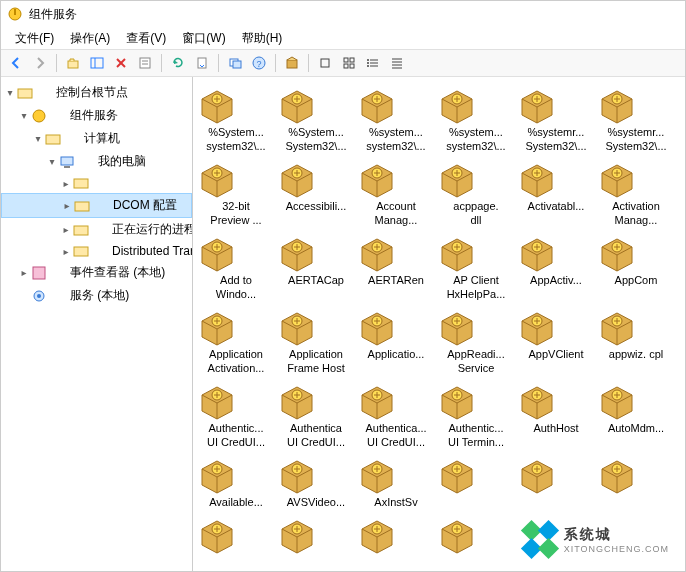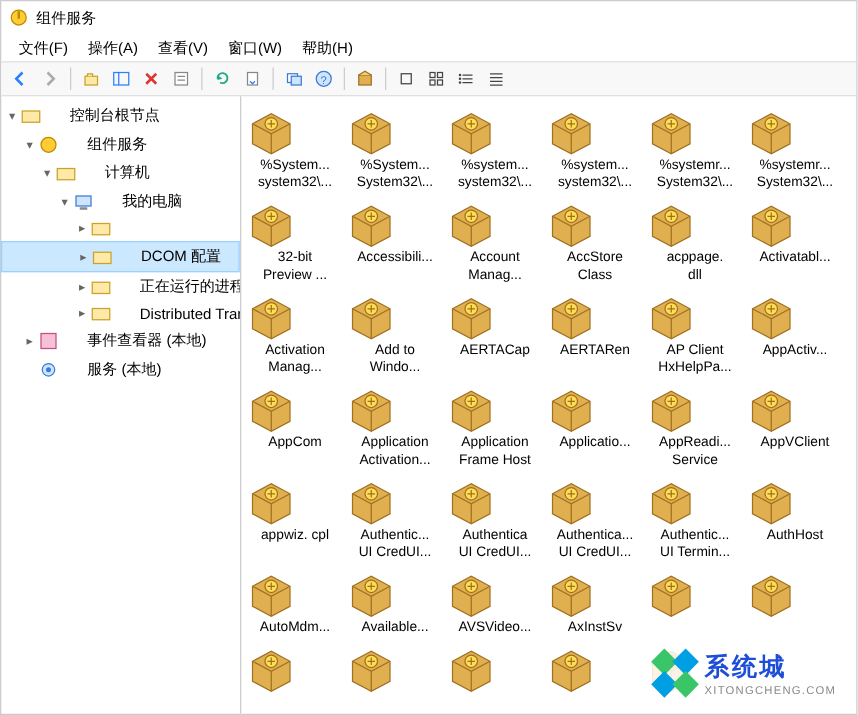--- a/index.html
+++ b/index.html
@@ -27,21 +27,21 @@
 
 .listview { flex: 1; overflow: auto; padding: 8px 0 0 4px; position: relative; }
 .grid { display: grid; grid-template-columns: repeat(6, 80px); gap: 6px 0; }
 .item { display: flex; flex-direction: column; align-items: flex-start; text-align: center; font-size: 11px; width: 80px; }
 .item .icon { width: 40px; height: 40px; }
 .item .line1, .item .line2 { width: 78px; overflow: hidden; text-overflow: ellipsis; white-space: nowrap; line-height: 14px; }
 
 .watermark { position: absolute; right: 10px; bottom: 10px; display: flex; align-items: center; gap: 6px; background: rgba(255,255,255,0.85); padding: 4px 6px; pointer-events: none; }
 .watermark .logo { display: flex; flex-wrap: wrap; width: 34px; height: 34px; gap: 2px; }
 .watermark .logo span { width: 15px; height: 15px; transform: rotate(45deg); }
-.watermark .text1 { font-size: 20px; font-weight: bold; letter-spacing: 2px; color: #1d4ed8; }
+.watermark .text1 { font-size: 14px; font-weight: bold; letter-spacing: 2px; color: #404040; }
 .watermark .text2 { font-size: 9px; color: #888; letter-spacing: 1px; }
 
 
 </style>
 </head>
 <body>
 
 <div class="titlebar">
   <span class="app-icon">
     <svg width="16" height="16" viewBox="0 0 16 16">
@@ -333,31 +333,20 @@
         <div class="item">
           <span class="icon"><svg width="40" height="40" viewBox="0 0 40 40">
               <path d="M5 14 L20 6 L35 14 L35 30 L20 38 L5 30 Z" fill="#e0b050" stroke="#a07020"></path>
               <path d="M5 14 L20 22 L35 14" fill="none" stroke="#a07020"></path>
               <path d="M20 22 L20 38" stroke="#a07020"></path>
               <circle cx="20" cy="14" r="5" fill="#ffdd55" stroke="#a07020"></circle>
               <path d="M17 14 L23 14 M20 11 L20 17" stroke="#a07020"></path>
             </svg></span>
           <span class="line1">Account</span>
           <span class="line2">Manag...</span>
-        </div>
-        <div class="item">
-          <span class="icon"><svg width="40" height="40" viewBox="0 0 40 40">
-              <path d="M5 14 L20 6 L35 14 L35 30 L20 38 L5 30 Z" fill="#e0b050" stroke="#a07020"></path>
-              <path d="M5 14 L20 22 L35 14" fill="none" stroke="#a07020"></path>
-              <path d="M20 22 L20 38" stroke="#a07020"></path>
-              <circle cx="20" cy="14" r="5" fill="#ffdd55" stroke="#a07020"></circle>
-              <path d="M17 14 L23 14 M20 11 L20 17" stroke="#a07020"></path>
-            </svg></span>
-          <span class="line1">AccStore</span>
-          <span class="line2">Class</span>
         </div>
         <div class="item">
           <span class="icon"><svg width="40" height="40" viewBox="0 0 40 40">
               <path d="M5 14 L20 6 L35 14 L35 30 L20 38 L5 30 Z" fill="#e0b050" stroke="#a07020"></path>
               <path d="M5 14 L20 22 L35 14" fill="none" stroke="#a07020"></path>
               <path d="M20 22 L20 38" stroke="#a07020"></path>
               <circle cx="20" cy="14" r="5" fill="#ffdd55" stroke="#a07020"></circle>
               <path d="M17 14 L23 14 M20 11 L20 17" stroke="#a07020"></path>
             </svg></span>
           <span class="line1">acppage.</span>

